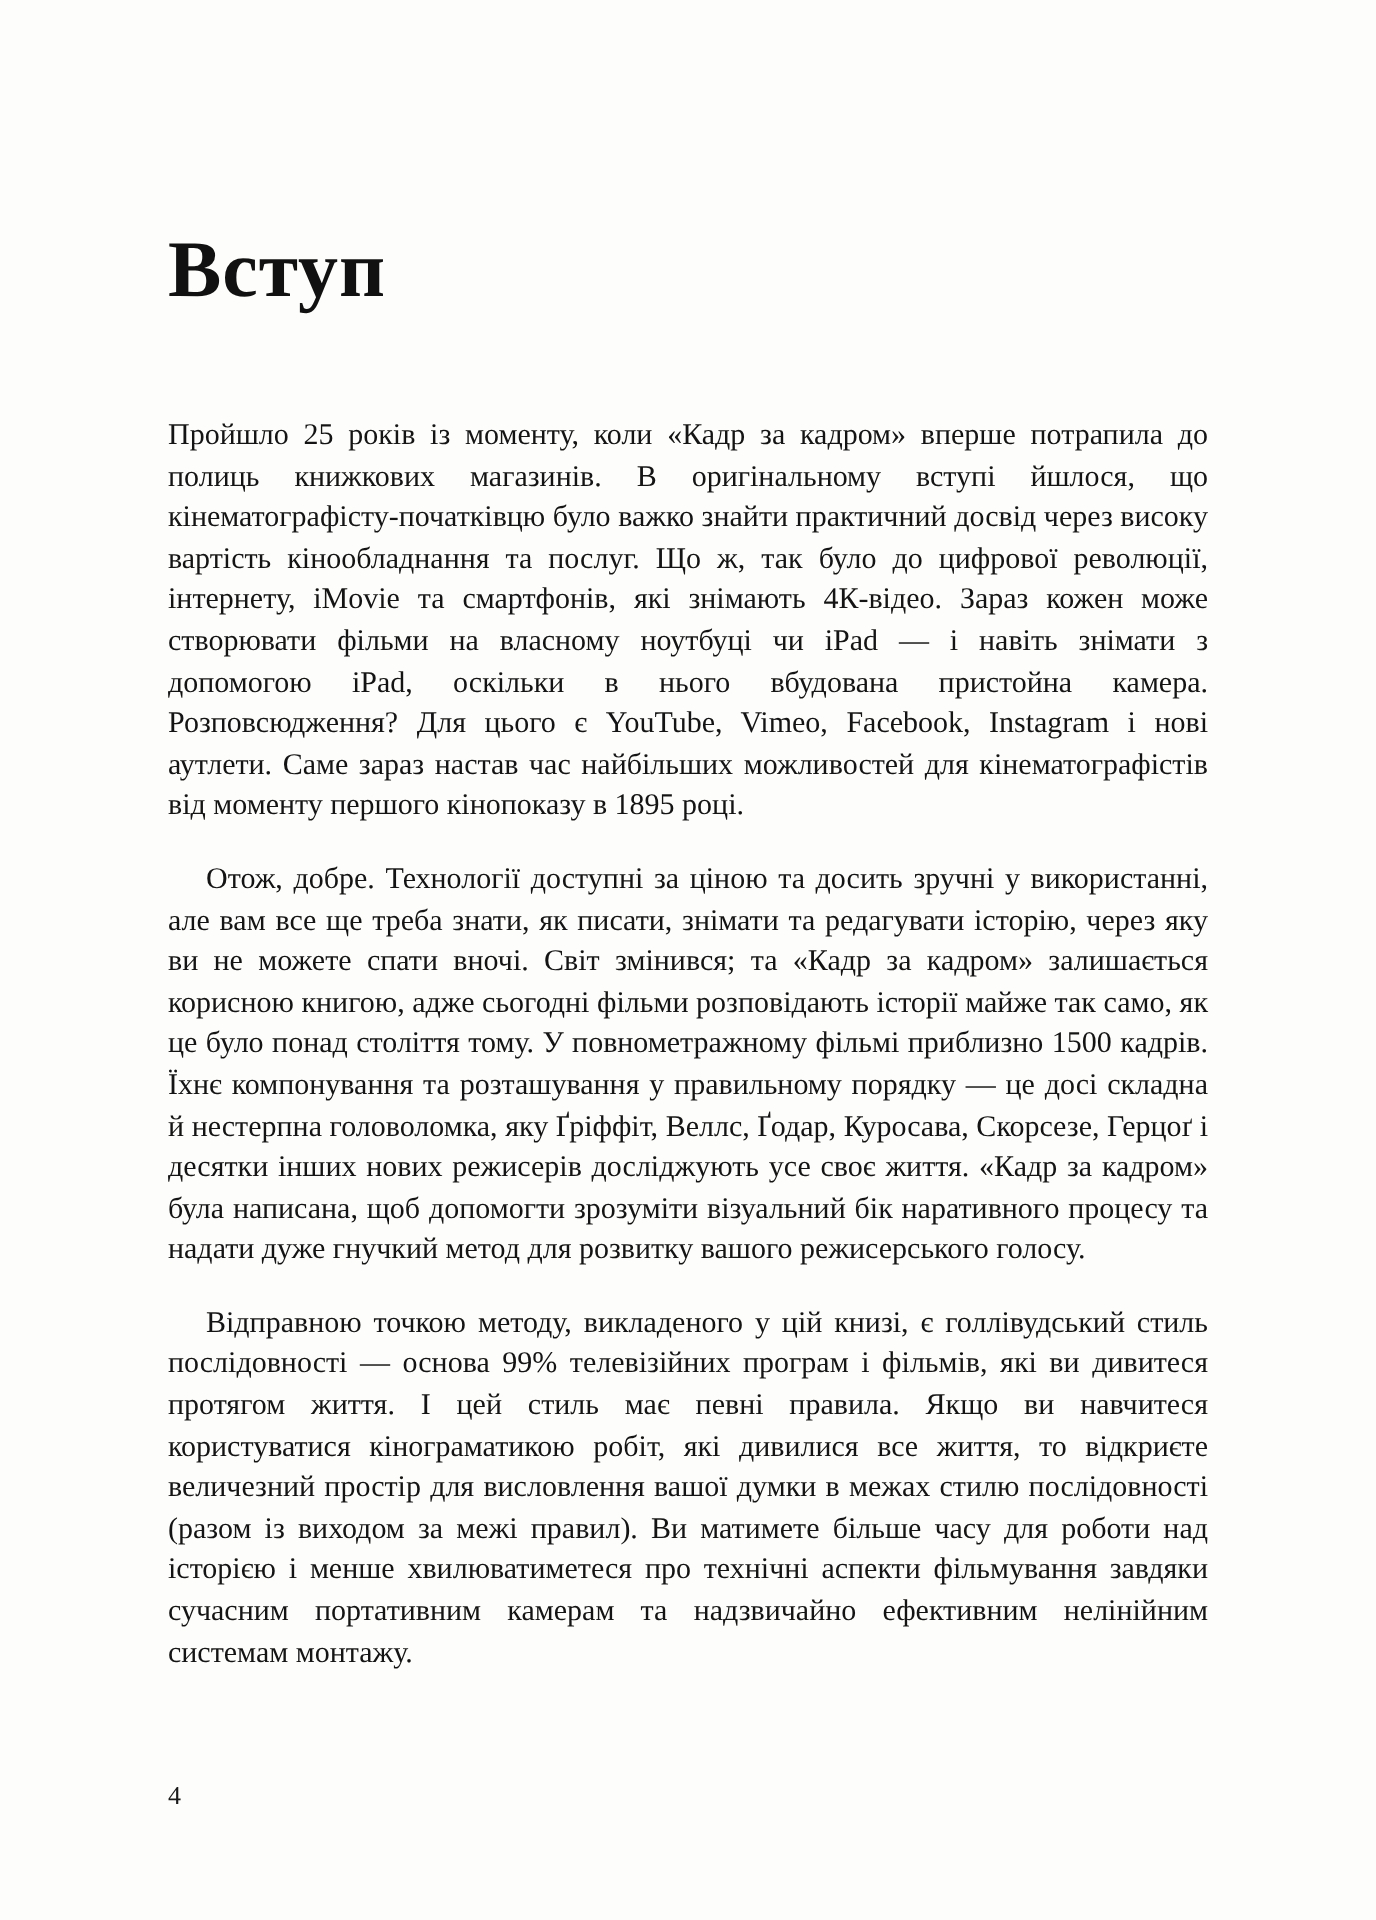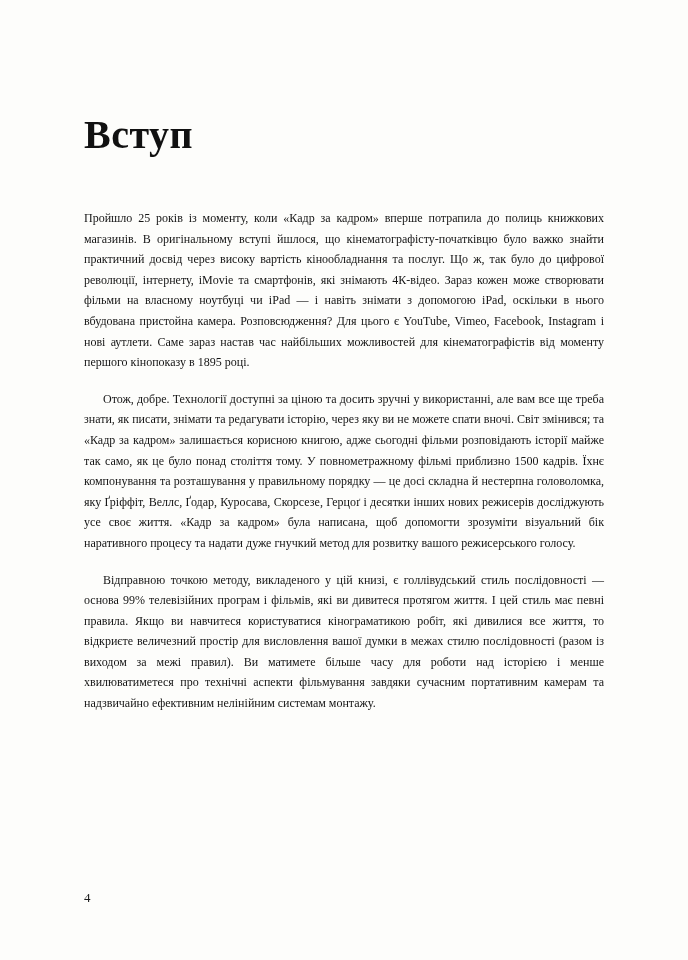--- a/index.html
+++ b/index.html
@@ -35,21 +35,21 @@
     line-height: 1;
   }
   .content {
     position: absolute;
     left: 84px;
     top: 208px;
     width: 520px;
   }
   .para {
     margin: 0;
-    font-size: 12px;
+    font-size: 15px;
     line-height: 20.6px;
     text-align: justify;
     text-justify: inter-word;
     color: #141414;
     hyphens: manual;
   }
   .para + .para {
     text-indent: 19px;
     margin-top: 16px;
   }

